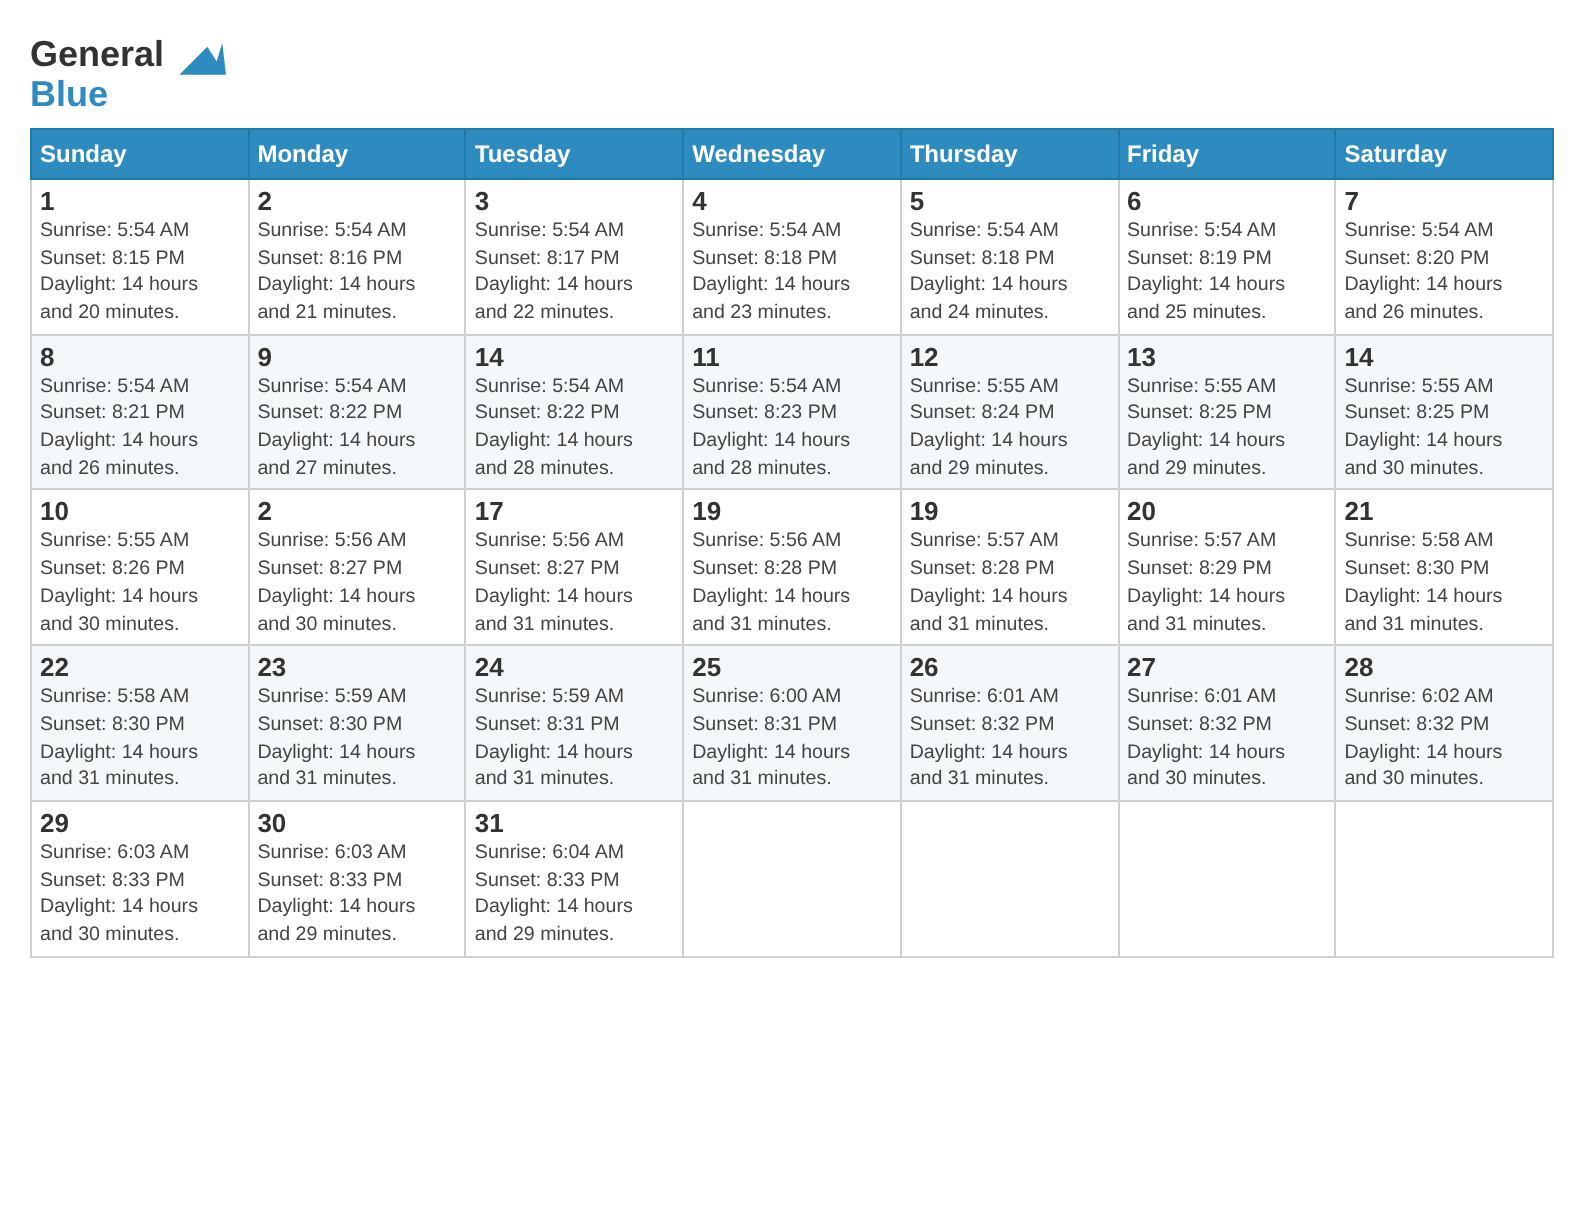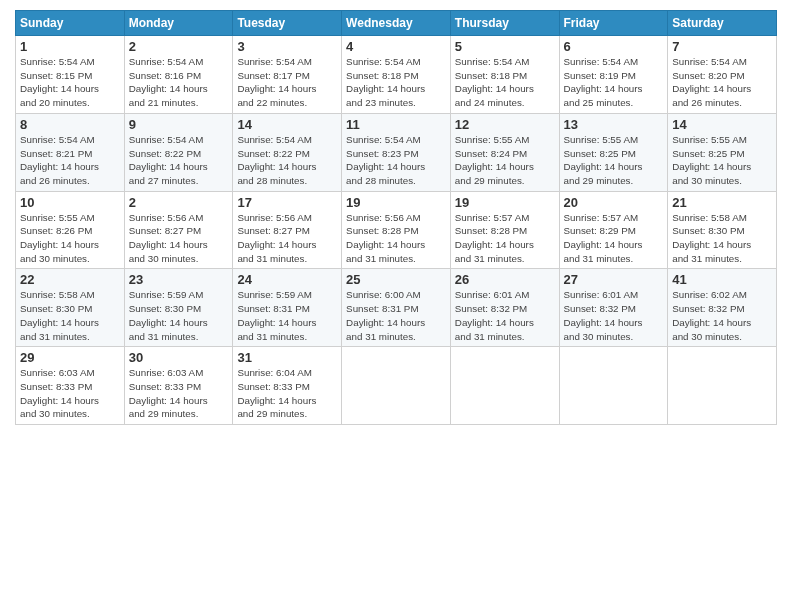--- a/index.html
+++ b/index.html
@@ -94,20 +94,39 @@
       line-height: 1.4;
     }
     .empty-cell {
       background: #fff !important;
     }
   </style>
 </head>
 <body>
 
 <div class="page">
+  <div class="header-area">
+    <div class="logo">
+      <div>
+        <div style="display:flex;align-items:center;">
+          <span class="logo-text">
+            <span style="color:#333">General</span>
+          </span>
+          <svg class="logo-icon" viewBox="0 0 30 30" xmlns="http://www.w3.org/2000/svg">
+            <polygon points="5,25 20,10 25,18 28,8 30,25" fill="#2e8bc0"></polygon>
+          </svg>
+        </div>
+        <div class="logo-text" style="color:#2e8bc0;margin-top:-4px;">Blue</div>
+      </div>
+    </div>
+    <div class="title-area">
+      <div class="month-title"></div>
+      <div class="subtitle"></div>
+    </div>
+  </div>
 
   <table class="calendar-table">
     <thead>
       <tr id="header-row">
           <th>Sunday</th>
           <th>Monday</th>
           <th>Tuesday</th>
           <th>Wednesday</th>
           <th>Thursday</th>
           <th>Friday</th>
@@ -359,21 +378,21 @@
           <td>
             <span class="day-number">27</span>
         <div class="day-info">
           Sunrise: 6:01 AM<br>
           Sunset: 8:32 PM<br>
           Daylight: 14 hours<br>
           and 30 minutes.
         </div>
           </td>
           <td>
-            <span class="day-number">41</span>
+            <span class="day-number">28</span>
         <div class="day-info">
           Sunrise: 6:02 AM<br>
           Sunset: 8:32 PM<br>
           Daylight: 14 hours<br>
           and 30 minutes.
         </div>
           </td>
         </tr>
         <tr>
           <td>

